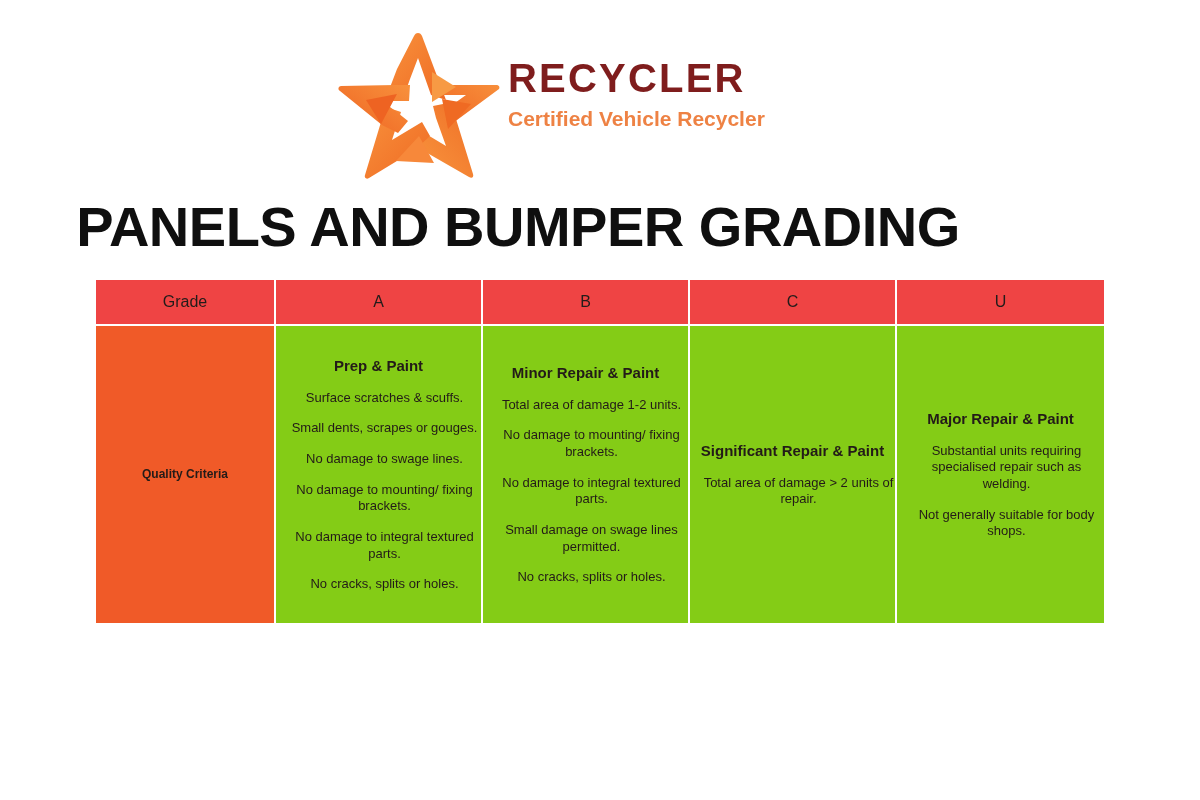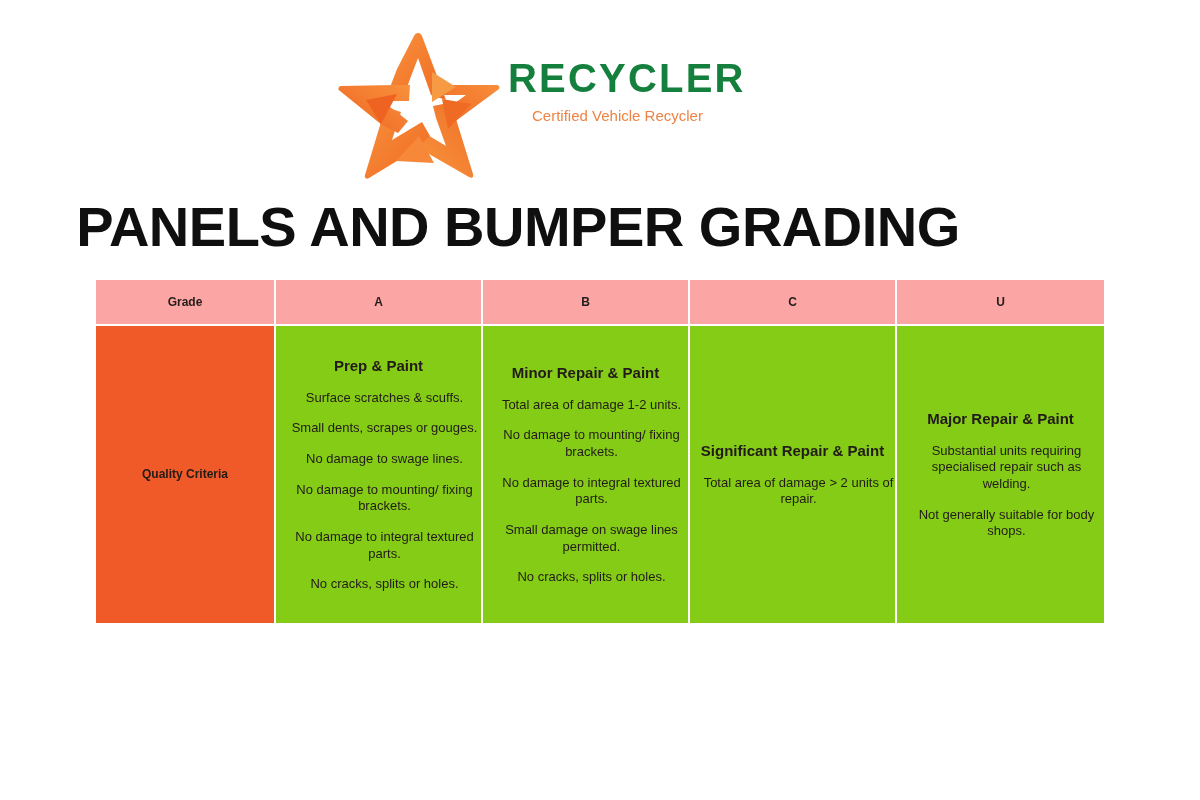--- a/index.html
+++ b/index.html
@@ -35,33 +35,32 @@
     position: absolute;
     left: 172px;
     top: 30px;
     width: 268px;
   }
   .logo-wordmark {
     font-family: "Liberation Sans", sans-serif;
     font-size: 40px;
     font-weight: bold;
     letter-spacing: 2.2px;
-    color: #15803d;
+    color: #7f1d1d;
     line-height: 1;
     white-space: nowrap;
   }
   .logo-tagline {
     margin-top: 10px;
     font-family: "Liberation Sans", sans-serif;
-    font-size: 15px;
-    font-weight: normal;
+    font-size: 21px;
+    font-weight: bold;
     color: #ee8244;
     line-height: 1;
     white-space: nowrap;
-    margin-left: 24px;
   }
 
   
   .page-title {
     position: absolute;
     left: 0;
     top: 196px;
     width: 1036px;
     text-align: center;
     font-family: "Liberation Sans", sans-serif;
@@ -96,24 +95,24 @@
   }
   .grading-table tr:last-child td {
     border-bottom: none;
   }
 
   .col-label  { width: 180px; }
   .col-grade  { width: 207px; }
 
   
   .hdr-cell {
-    background: #fca5a5;
+    background: #ef4444;
     height: 44px;
-    font-size: 12px;
-    font-weight: bold;
+    font-size: 16px;
+    font-weight: normal;
     color: #221c1a;
   }
 
   
   .label-cell {
     background: #f05a28;
     font-size: 12px;
     font-weight: bold;
     color: #231b18;
     line-height: 1.3;

